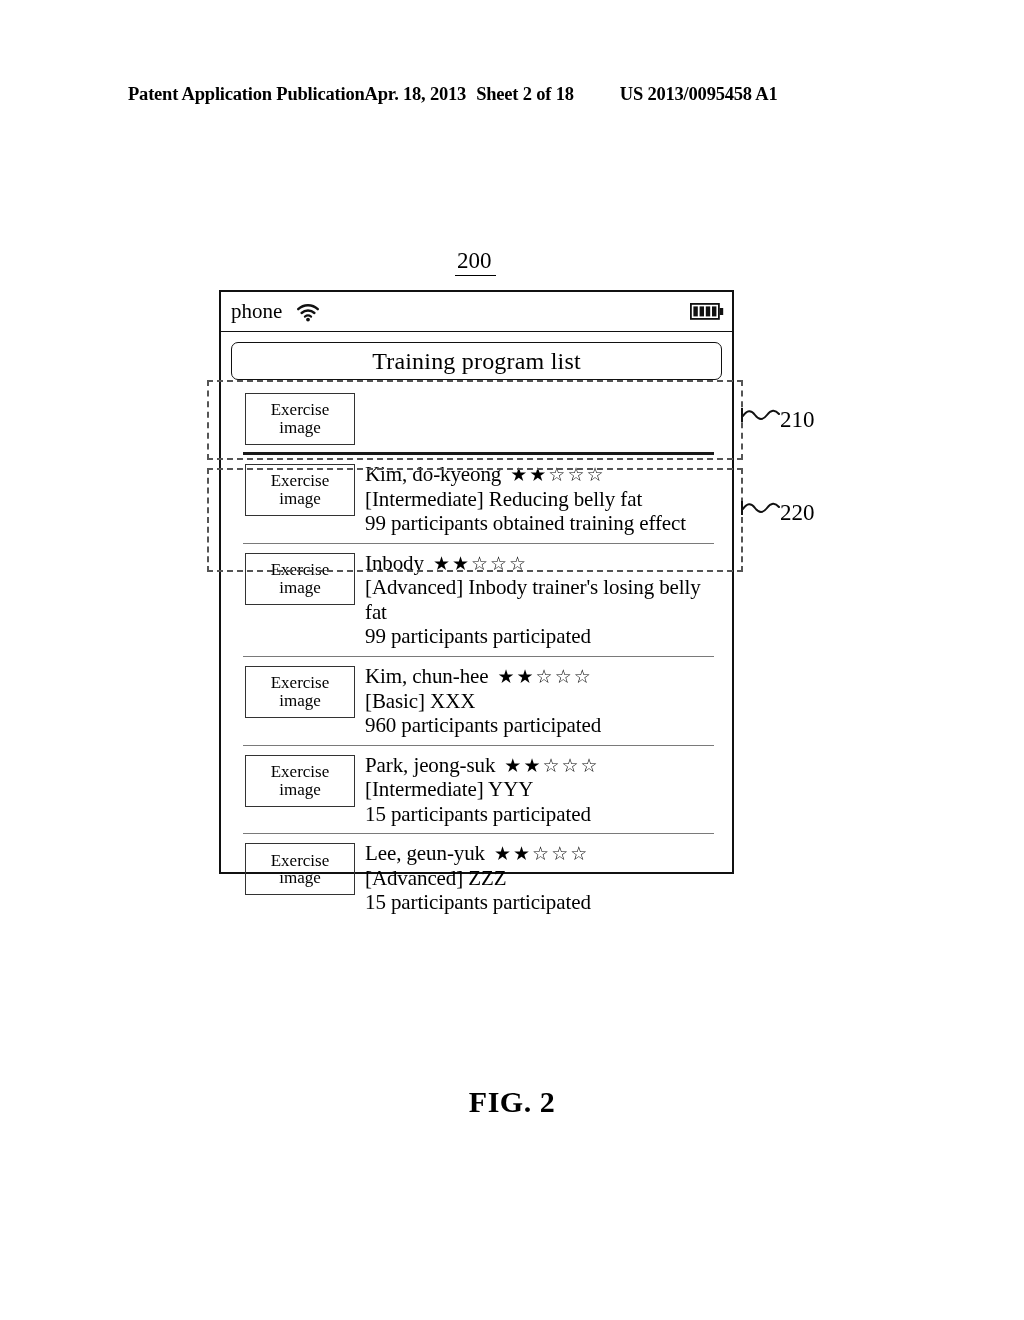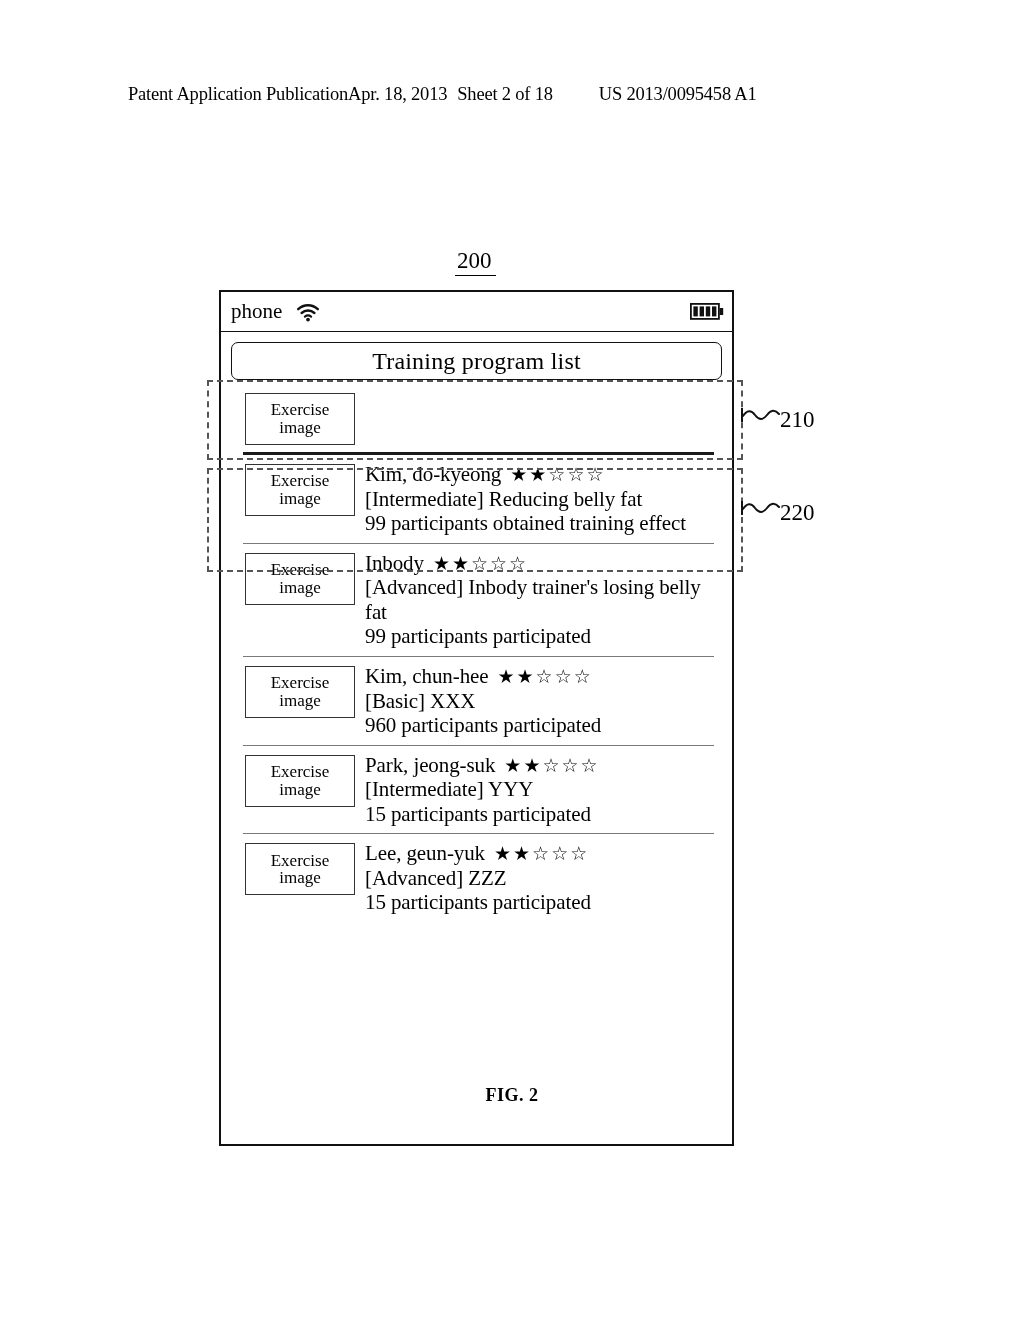--- a/index.html
+++ b/index.html
@@ -18,21 +18,21 @@
 
   
   .page-header {
     position: absolute;
     top: 84px;
     left: 128px;
     width: 768px;
     display: flex;
     align-items: baseline;
     font-family: "Liberation Serif", serif;
-    font-weight: normal;
+    font-weight: bold;
     font-size: 18.5px;
     letter-spacing: -0.2px;
     white-space: nowrap;
   }
   .hdr-pub { }
   .hdr-date { }
   .hdr-sheet { margin-left: 10px; }
   .hdr-patno { margin-left: 46px; }
 
   
@@ -46,21 +46,21 @@
     padding: 0 4px 2px 2px;
     line-height: 1.05;
   }
 
   
   .phone {
     position: absolute;
     left: 219px;
     top: 290px;
     width: 515px;
-    height: 856px;
+    height: 584px;
     border: 2.5px solid #111;
     background: #fff;
     box-sizing: border-box;
   }
 
   
   .statusbar {
     height: 40px;
     border-bottom: 1.6px solid #111;
     display: flex;
@@ -220,21 +220,21 @@
 
   
   .fig-caption {
     position: absolute;
     left: 0;
     top: 1085px;
     width: 1024px;
     text-align: center;
     font-family: "Liberation Serif", serif;
     font-weight: bold;
-    font-size: 18px;
+    font-size: 30px;
     letter-spacing: 0.5px;
   }
 </style>
 </head>
 <body>
 
 <div class="page-header">
   <span class="hdr-pub">Patent Application Publication</span>
   <span class="hdr-date">Apr. 18, 2013</span>
   <span class="hdr-sheet">Sheet 2 of 18</span>

